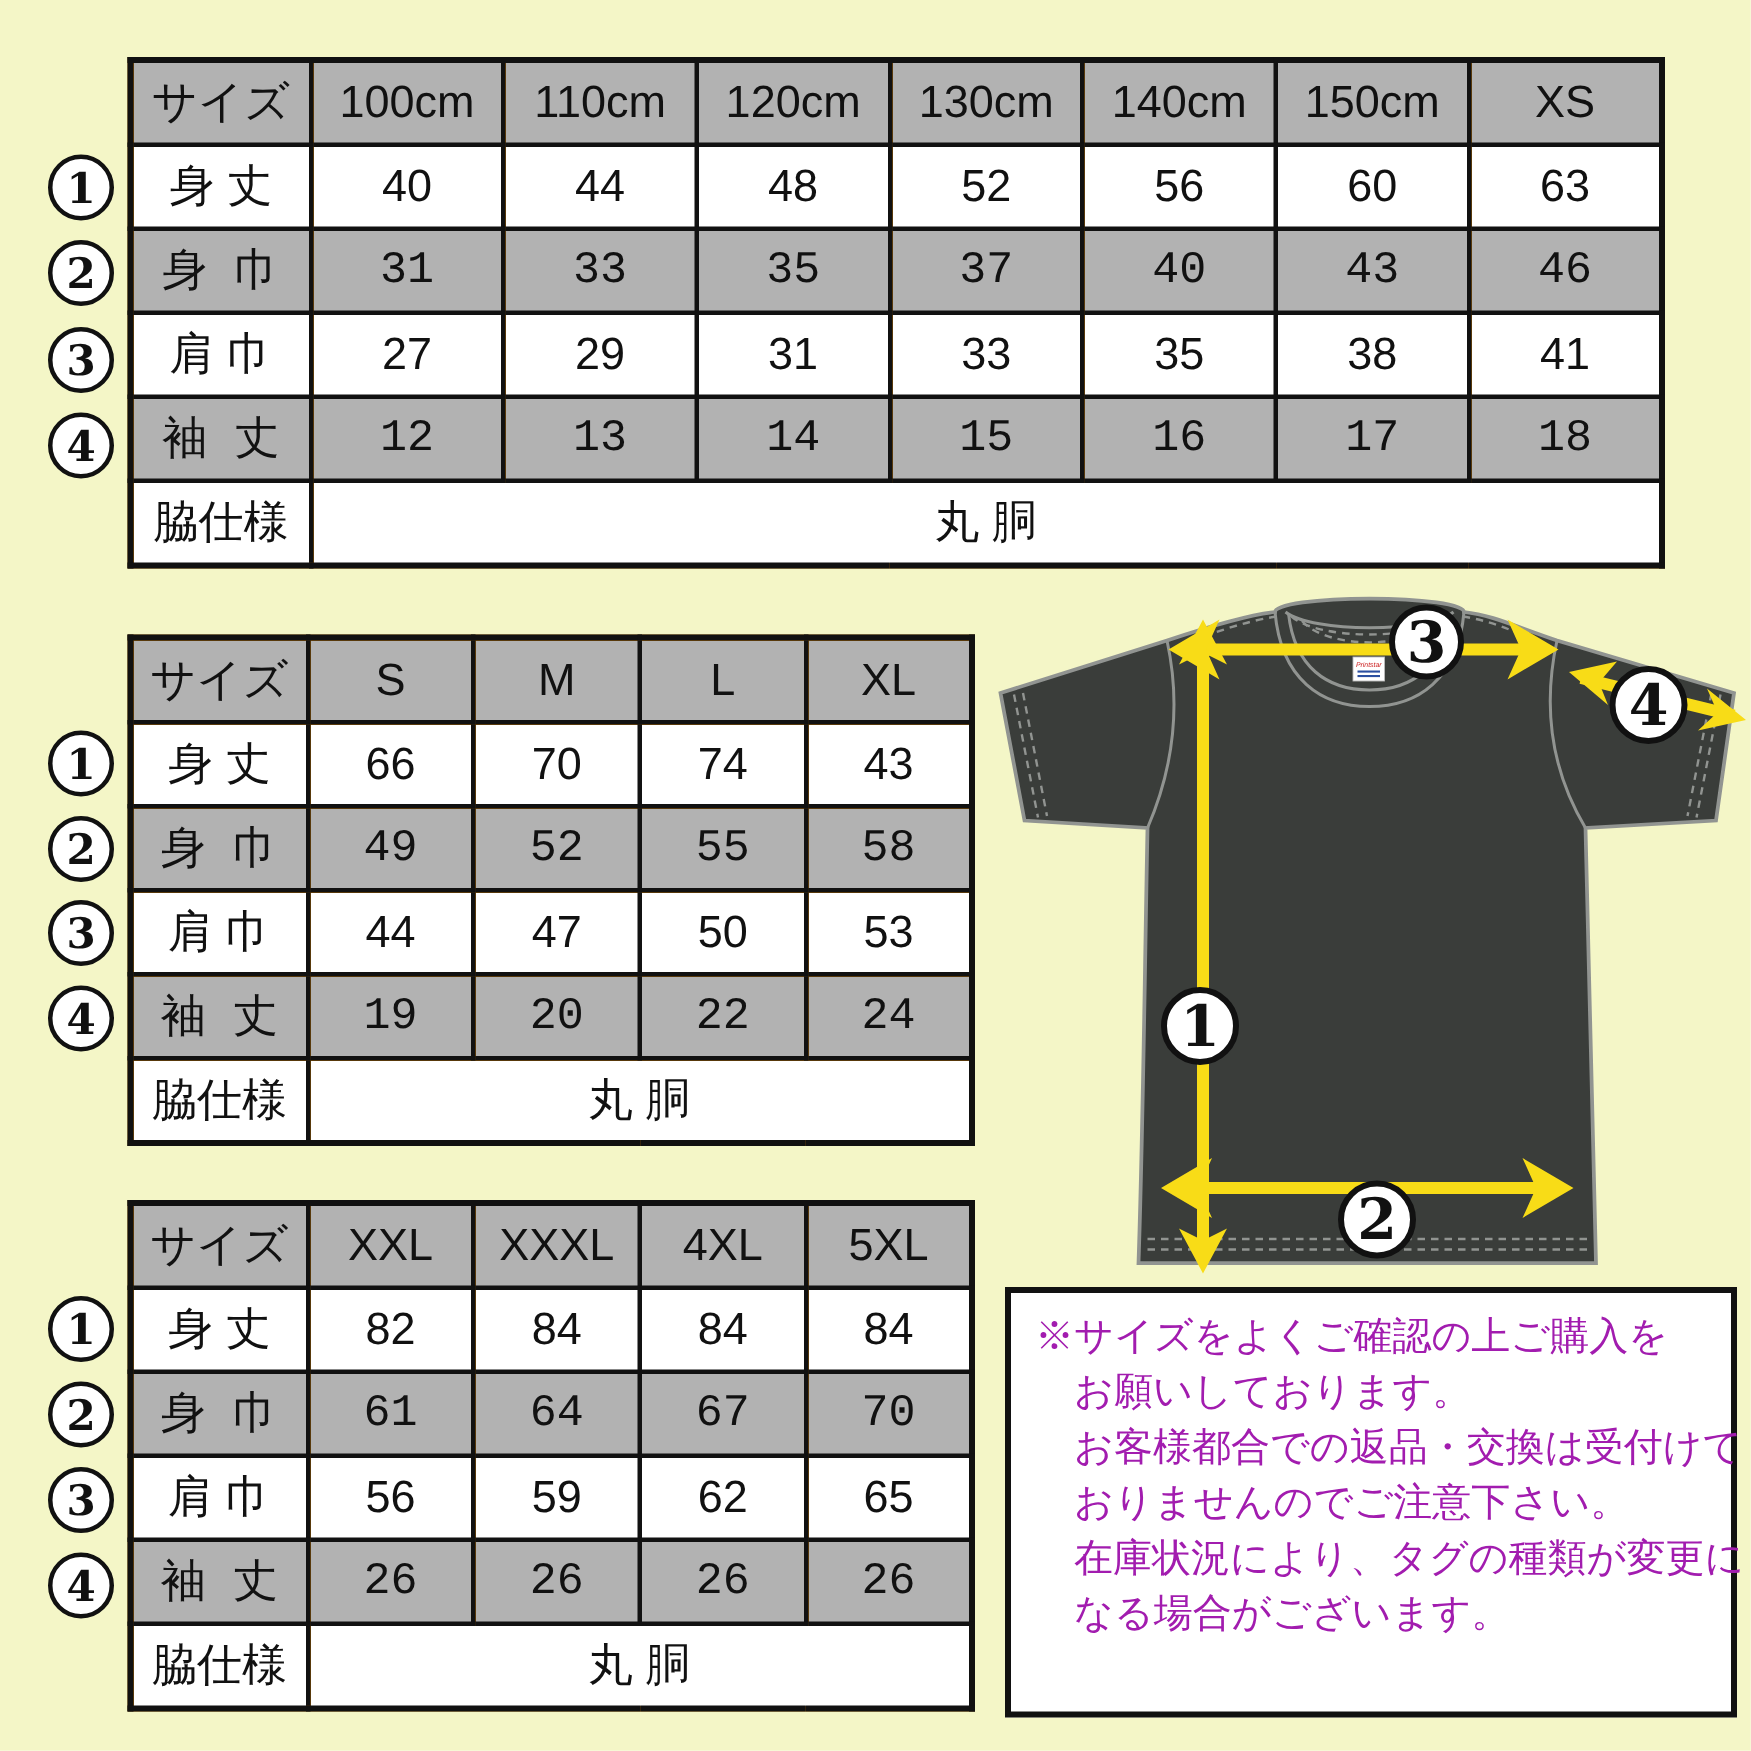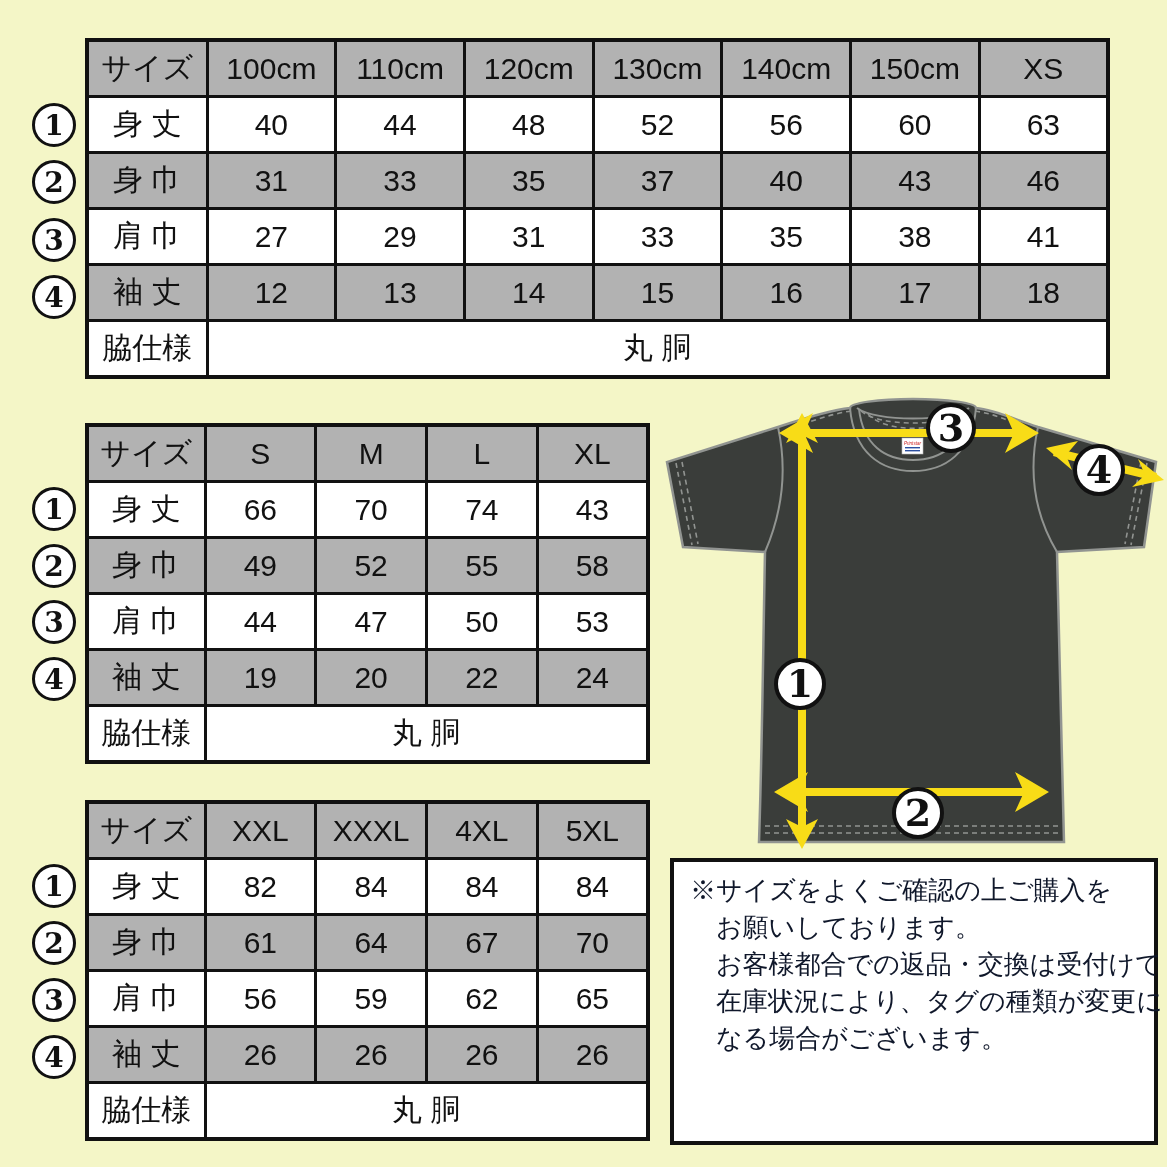--- a/index.html
+++ b/index.html
@@ -26,21 +26,21 @@
     height:53px;
     padding:0;
     font-size:30px;
     font-weight:normal;
     color:#111;
     background:#fff;
     overflow:hidden;
     white-space:nowrap;
   }
   .tbl thead th{background:var(--tbl-gray,#b2b2b2);}
-  .tbl tr.gray td{background:var(--tbl-gray,#b2b2b2);}
+  .tbl tr.gray td{background:var(--tbl-gray,#b2b2b2);font-family:Liberation Mono, monospace;}
   
   .marker{
     position:absolute;
     width:38px;height:38px;
     border:3px solid #111;
     border-radius:50%;
     background:#fff;
     display:flex;align-items:center;justify-content:center;
     font-family:"DejaVu Serif",serif;
     font-weight:bold;
@@ -64,21 +64,21 @@
   }
   
   .note{
     position:absolute;
     left:670px;top:858px;
     width:488px;height:287px;
     box-sizing:border-box;
     background:#fff;
     border:4px solid #111;
     padding:10px 14px 10px 16px;
-    color:#0f172a;
+    color:#a21caf;
   }
   .note-line{
     font-size:26px;
     line-height:37px;
     white-space:nowrap;
   }
   .note-line.indent{padding-left:26px;}
 </style>
 </head>
 <body>
@@ -342,20 +342,21 @@
     <g>
       <circle class="c-badge" cx="263" cy="418" r="24"></circle>
       <text class="c-badge-num" x="263" y="431">2</text>
     </g>
   </svg>
 
   <div class="note">
       <div class="note-line">※サイズをよくご確認の上ご購入を</div>
       <div class="note-line indent">お願いしております。</div>
       <div class="note-line indent">お客様都合での返品・交換は受付けて</div>
+      <div class="note-line indent">おりませんのでご注意下さい。</div>
       <div class="note-line indent">在庫状況により、タグの種類が変更に</div>
       <div class="note-line indent">なる場合がございます。</div>
     </div>
 
 <div class="marker" style="left: 32px; top: 103px;">1</div>
     <div class="marker" style="left: 32px; top: 160px;">2</div>
     <div class="marker" style="left: 32px; top: 218px;">3</div>
     <div class="marker" style="left: 32px; top: 275px;">4</div>
     <div class="marker" style="left: 32px; top: 487px;">1</div>
     <div class="marker" style="left: 32px; top: 544px;">2</div>

